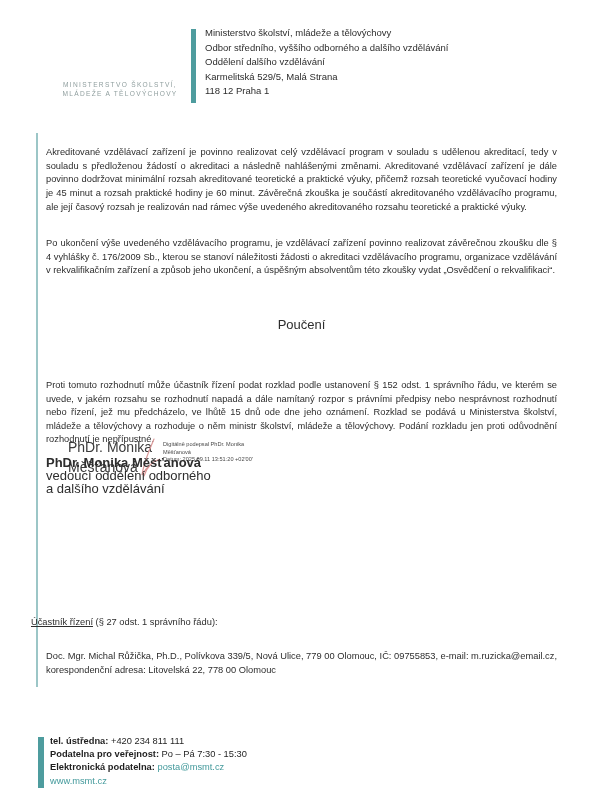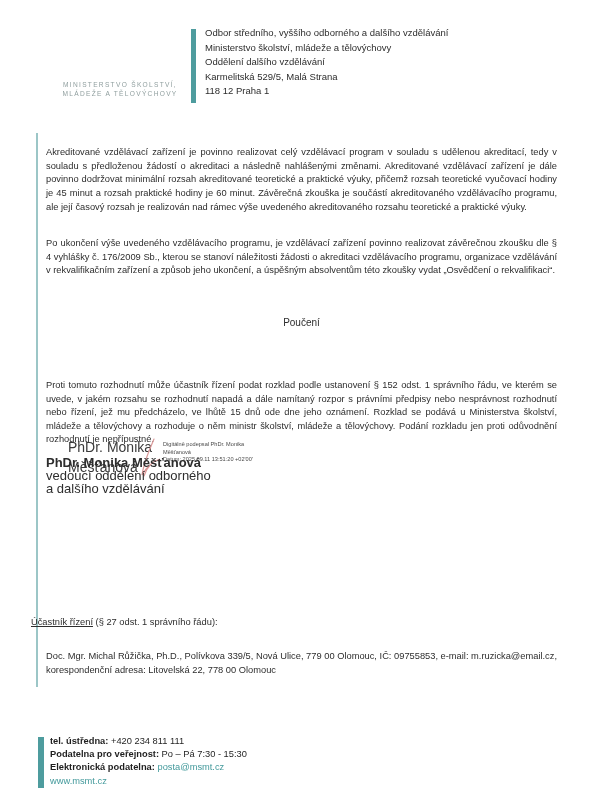--- a/index.html
+++ b/index.html
@@ -21,21 +21,21 @@
   .header-bar{position:absolute;left:191px;top:29px;width:5px;height:74px;background:#4e9c9e;}
   .address{position:absolute;left:205px;top:26px;font-size:9.5px;line-height:14.6px;color:#2d2d2d;}
   .address div{white-space:nowrap;}
   
   .left-line{position:absolute;left:36px;top:133px;width:2px;height:554px;background:#9cc6c7;}
   
   .para{position:absolute;left:46px;width:511px;font-size:9.3px;line-height:13.6px;
     text-align:justify;color:#2d2d2d;}
   #para1{top:137px;}
   #para2{top:228px;}
-  #pouceni{position:absolute;left:46px;width:511px;top:317px;text-align:center;font-size:10px;}
+  #pouceni{position:absolute;left:46px;width:511px;top:317px;text-align:center;font-size:13px;}
   #para3{top:344px;margin-top:35px;}
   
   .sig-name{position:absolute;left:48px;top:437px;font-size:14px;line-height:20px;color:#3a3a3a;margin-left:20px;}
   .sig-flourish{position:absolute;left:140px;top:437px;}
   .sig-note{position:absolute;left:163px;top:441px;font-size:5.6px;line-height:7.6px;color:#4a4a4a;width:110px;}
   .signer{position:absolute;left:46px;top:457px;font-size:13px;line-height:12.8px;}
   .signer .name{font-weight:bold;}
   
   .participant-head{position:absolute;left:31px;top:617px;font-size:9.3px;}
   .participant-head .u{text-decoration:underline;}
@@ -52,22 +52,22 @@
 <div class="logo-block">
   <div class="logo-caption">
     <div>MINISTERSTVO ŠKOLSTVÍ,</div>
     <div>MLÁDEŽE A TĚLOVÝCHOVY</div>
   </div>
 </div>
 
 <div class="header-bar"></div>
 
 <div class="address">
+  <div>Ministerstvo školství, mládeže a tělovýchovy</div>
   <div>Odbor středního, vyššího odborného a dalšího vzdělávání</div>
-  <div>Ministerstvo školství, mládeže a tělovýchovy</div>
   <div>Oddělení dalšího vzdělávání</div>
   <div>Karmelitská 529/5, Malá Strana</div>
   <div>118 12 Praha 1</div>
 </div>
 
 <div class="left-line"></div>
 
 <p class="para" id="para1">Akreditované vzdělávací zařízení je povinno realizovat celý vzdělávací program v souladu s udělenou akreditací, tedy v souladu s předloženou žádostí o akreditaci a následně nahlášenými změnami. Akreditované vzdělávací zařízení je dále povinno dodržovat minimální rozsah akreditované teoretické a praktické výuky, přičemž rozsah teoretické vyučovací hodiny je 45 minut a rozsah praktické hodiny je 60 minut. Závěrečná zkouška je součástí akreditovaného vzdělávacího programu, ale její časový rozsah je realizován nad rámec výše uvedeného akreditovaného rozsahu teoretické a praktické výuky.</p>
 
 <p class="para" id="para2">Po ukončení výše uvedeného vzdělávacího programu, je vzdělávací zařízení povinno realizovat závěrečnou zkoušku dle § 4 vyhlášky č. 176/2009 Sb., kterou se stanoví náležitosti žádosti o akreditaci vzdělávacího programu, organizace vzdělávání v rekvalifikačním zařízení a způsob jeho ukončení, a úspěšným absolventům této zkoušky vydat „Osvědčení o rekvalifikaci“.</p>

